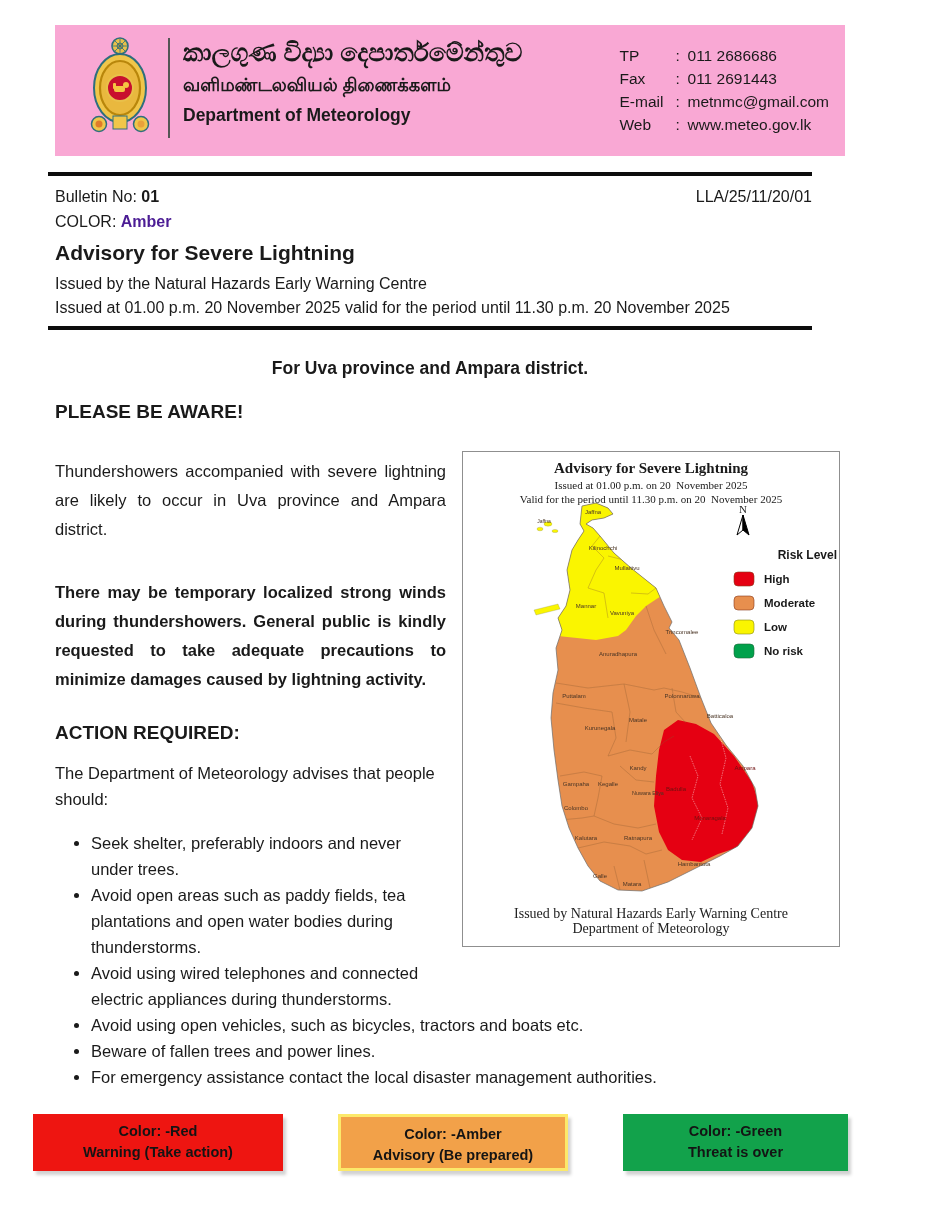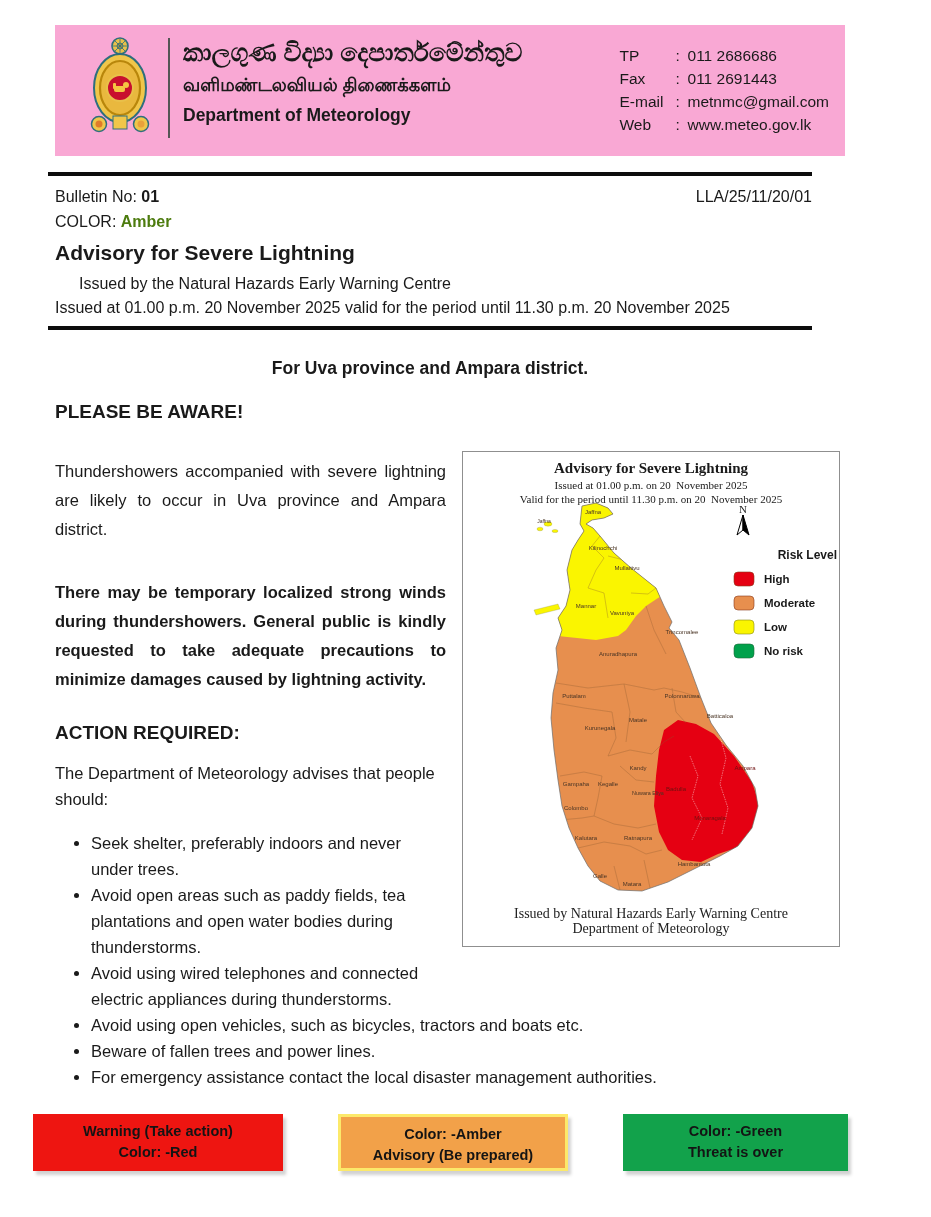--- a/index.html
+++ b/index.html
@@ -19,23 +19,23 @@
 
   
   .rule { margin-left:48px; width:764px; height:4px; background:#0d0d0d; }
   .rule-top { margin-top:16px; }
   .rule-mid { margin-top:8px; }
 
   
   .meta { margin-left:55px; width:757px; font-size:16px; }
   .meta-row1 { display:flex; justify-content:space-between; margin-top:10px; line-height:21px; }
   .meta-row2 { margin-top:4px; line-height:21px; }
-  .amber-text { color:#4d7c0f; font-weight:bold; }
+  .amber-text { color:#4c1d95; font-weight:bold; }
   .advisory-title { font-size:21px; font-weight:bold; margin-top:7px; line-height:27px; }
-  .issued-by { margin-top:7px; line-height:21px;margin-left:24px; }
+  .issued-by { margin-top:7px; line-height:21px; }
   .validity { margin-top:3px; line-height:21px; }
 
   
   .region-title { margin:28px 0 0 48px; width:764px; text-align:center; font-size:17.5px; font-weight:bold; }
 
   
   .content { margin:22px 0 0 55px; width:785px; font-size:16.5px; }
   .map-panel { float:right; width:378px; height:496px; margin:50px 0 44px 16px; border:1px solid #8f8f8f; position:relative; background:#fff; }
   h3.section { font-size:19px; font-weight:bold; margin-top:16px; }
   .para { margin-top:34px; line-height:29px; text-align:justify; }
@@ -301,22 +301,22 @@
       <li>Avoid open areas such as paddy fields, tea plantations and open water bodies during thunderstorms.</li>
       <li>Avoid using wired telephones and connected electric appliances during thunderstorms.</li>
       <li>Avoid using open vehicles, such as bicycles, tractors and boats etc.</li>
       <li>Beware of fallen trees and power lines.</li>
       <li>For emergency assistance contact the local disaster management authorities.</li>
     </ul>
   </div>
 
   <footer class="color-key">
     <div class="key-box key-red">
+      <div>Color: -Red</div>
       <div>Warning (Take action)</div>
-      <div>Color: -Red</div>
     </div>
     <div class="key-box key-amber">
       <div>Color: -Amber</div>
       <div>Advisory (Be prepared)</div>
     </div>
     <div class="key-box key-green">
       <div>Color: -Green</div>
       <div>Threat is over</div>
     </div>
   </footer>

